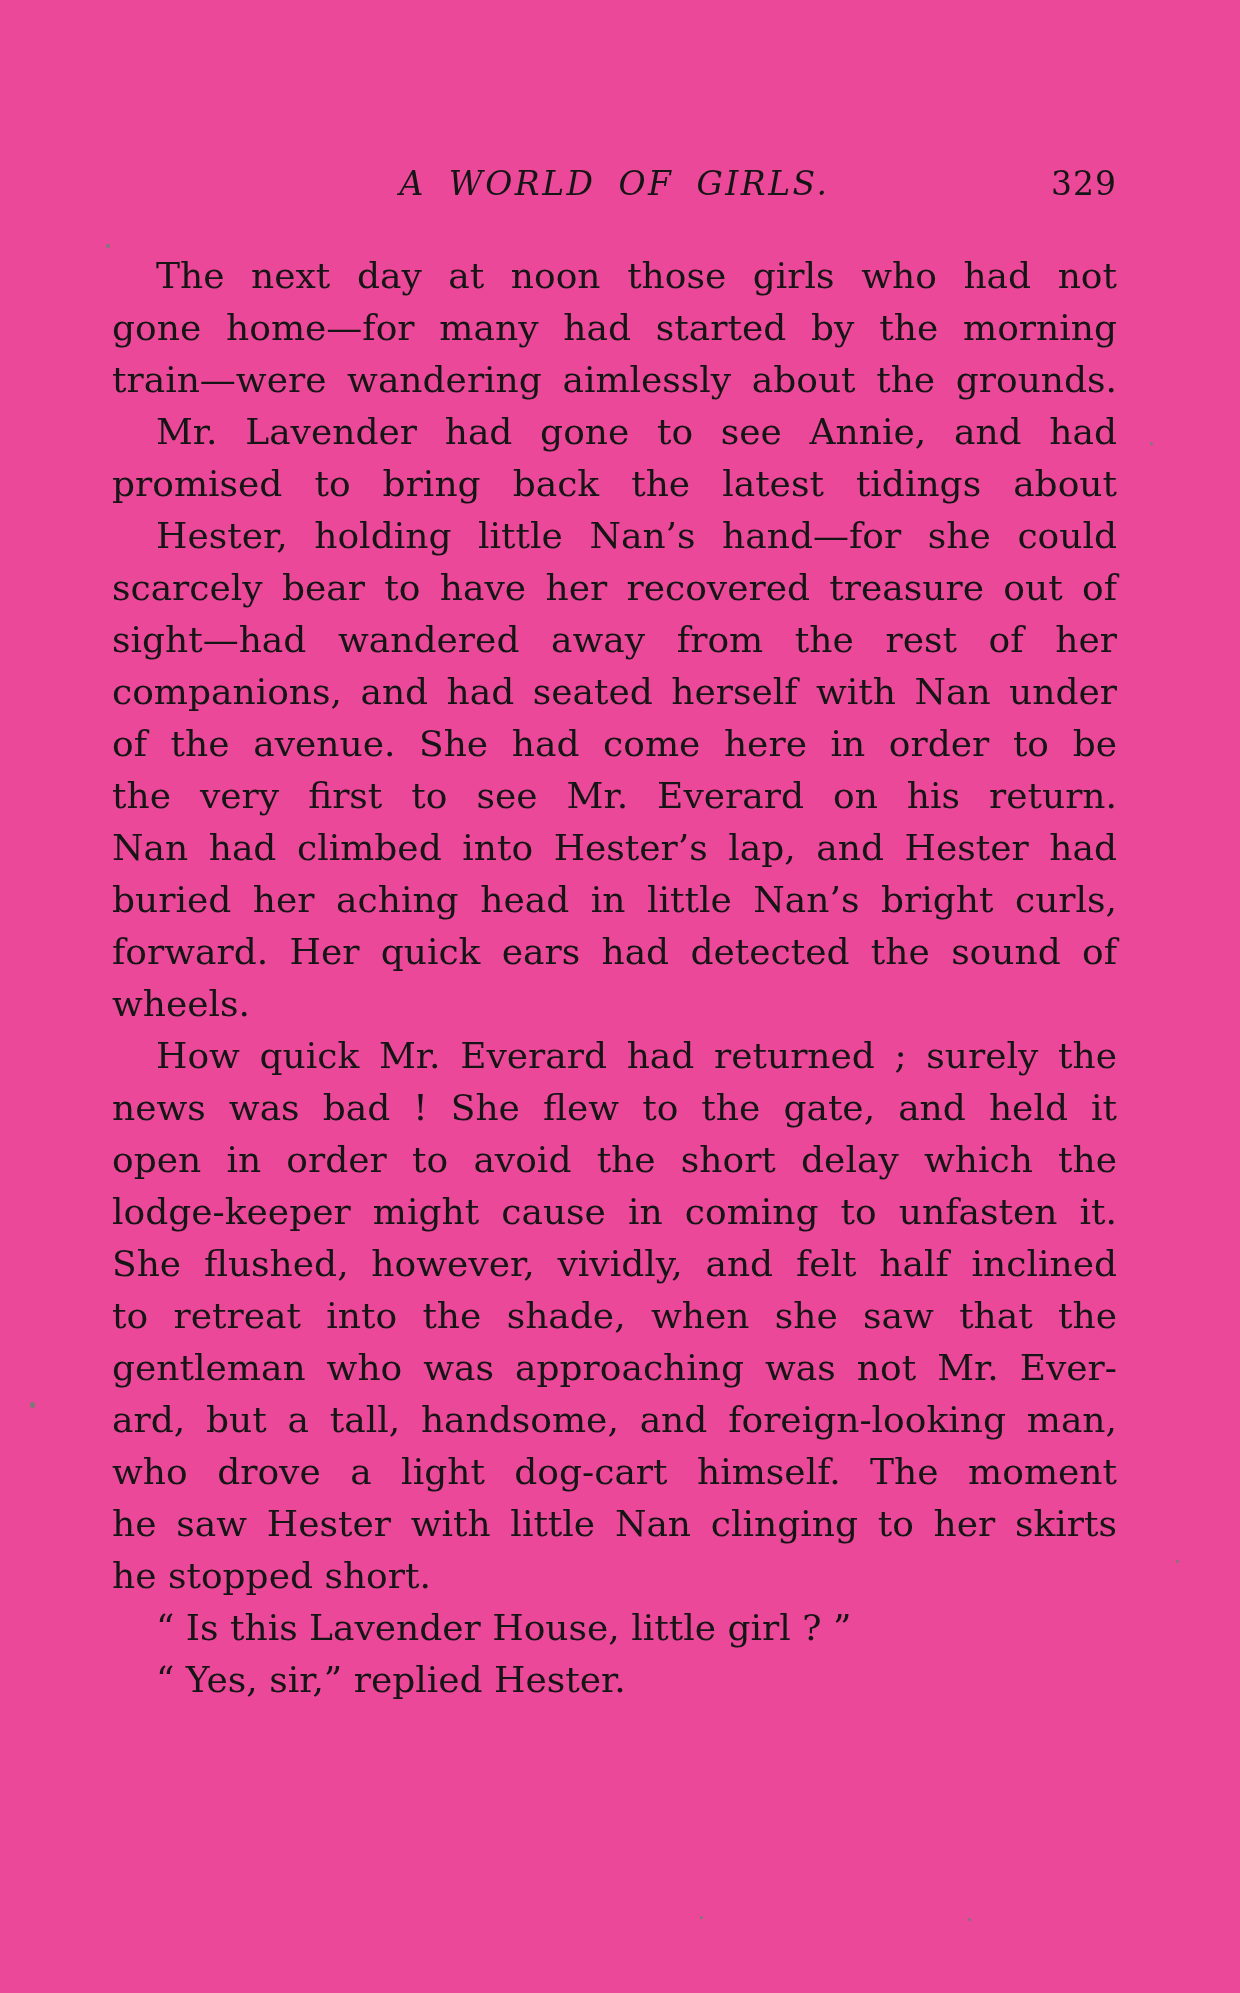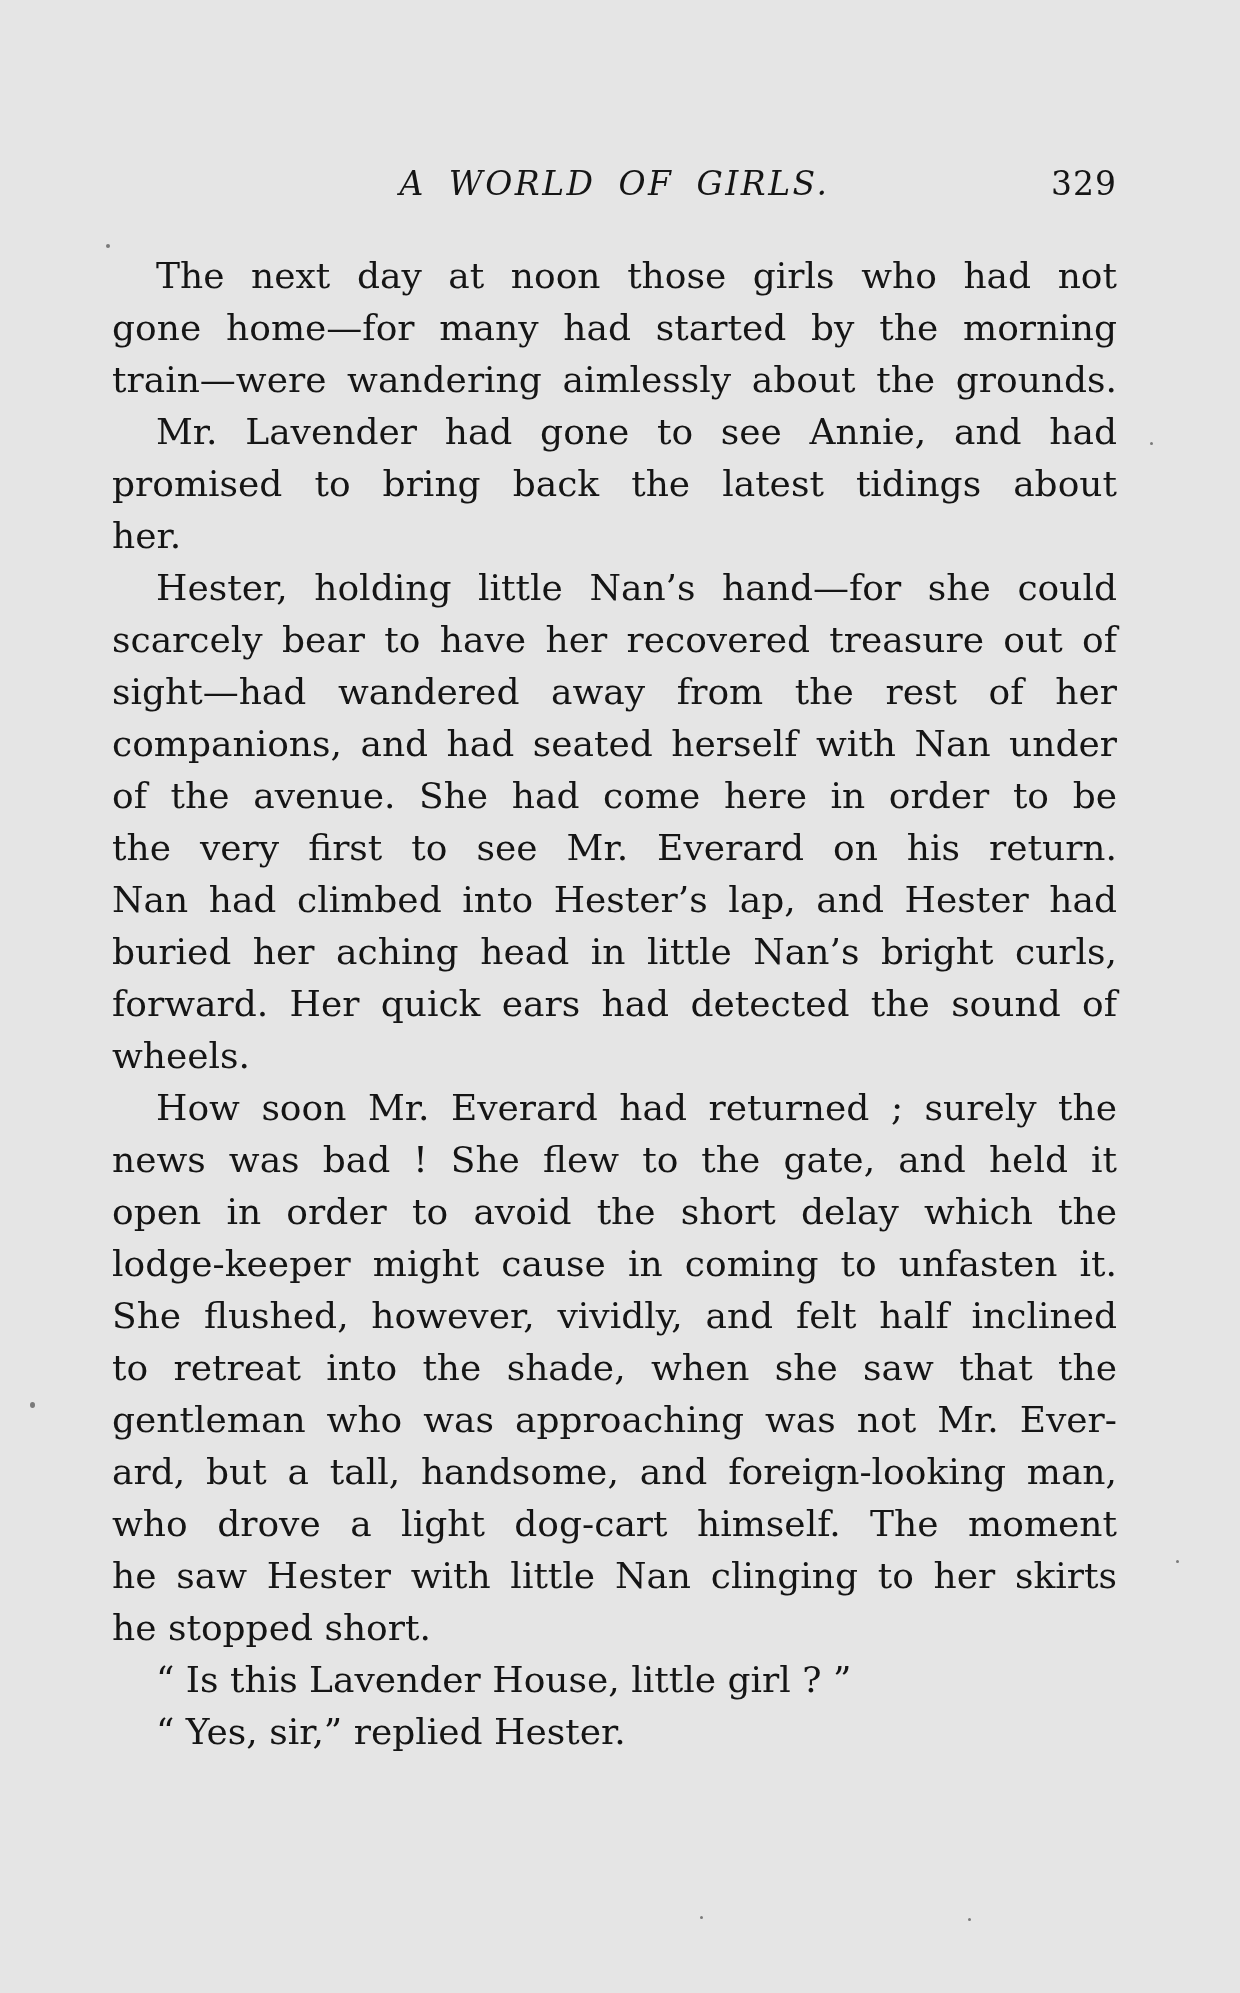--- a/index.html
+++ b/index.html
@@ -4,21 +4,21 @@
 <style>
   html, body {
     margin: 0;
     padding: 0;
     background: #ffffff;
   }
   .page {
     position: relative;
     width: 1240px;
     height: 1993px;
-    background: #e5e5e5;
+    background: #ec4899;
     overflow: hidden;
     font-family: "DejaVu Serif", "Liberation Serif", serif;
     color: #151515;
   }
   .running-header {
     position: absolute;
     left: 112px;
     top: 164px;
     width: 1005px;
     height: 46px;
@@ -77,32 +77,31 @@
     <span class="header-title">A WORLD OF GIRLS.</span>
     <span class="page-number">329</span>
   </header>
 
   <main class="text-block" id="text-block">
       <div class="line indent justify">The next day at noon those girls who had not</div>
       <div class="line justify">gone home—for many had started by the morning</div>
       <div class="line justify">train—were wandering aimlessly about the grounds.</div>
       <div class="line indent justify">Mr. Lavender had gone to see Annie, and had</div>
       <div class="line justify">promised to bring back the latest tidings about</div>
-      <div class="line">her.</div>
       <div class="line indent justify">Hester, holding little Nan’s hand—for she could</div>
       <div class="line justify">scarcely bear to have her recovered treasure out of</div>
       <div class="line justify">sight—had wandered away from the rest of her</div>
       <div class="line justify">companions, and had seated herself with Nan under</div>
       <div class="line justify">of the avenue. She had come here in order to be</div>
       <div class="line justify">the very first to see Mr. Everard on his return.</div>
       <div class="line justify">Nan had climbed into Hester’s lap, and Hester had</div>
       <div class="line justify">buried her aching head in little Nan’s bright curls,</div>
       <div class="line justify">forward. Her quick ears had detected the sound of</div>
       <div class="line">wheels.</div>
-      <div class="line indent justify">How soon Mr. Everard had returned ; surely the</div>
+      <div class="line indent justify">How quick Mr. Everard had returned ; surely the</div>
       <div class="line justify">news was bad ! She flew to the gate, and held it</div>
       <div class="line justify">open in order to avoid the short delay which the</div>
       <div class="line justify">lodge-keeper might cause in coming to unfasten it.</div>
       <div class="line justify">She flushed, however, vividly, and felt half inclined</div>
       <div class="line justify">to retreat into the shade, when she saw that the</div>
       <div class="line justify">gentleman who was approaching was not Mr. Ever-</div>
       <div class="line justify">ard, but a tall, handsome, and foreign-looking man,</div>
       <div class="line justify">who drove a light dog-cart himself. The moment</div>
       <div class="line justify">he saw Hester with little Nan clinging to her skirts</div>
       <div class="line">he stopped short.</div>

